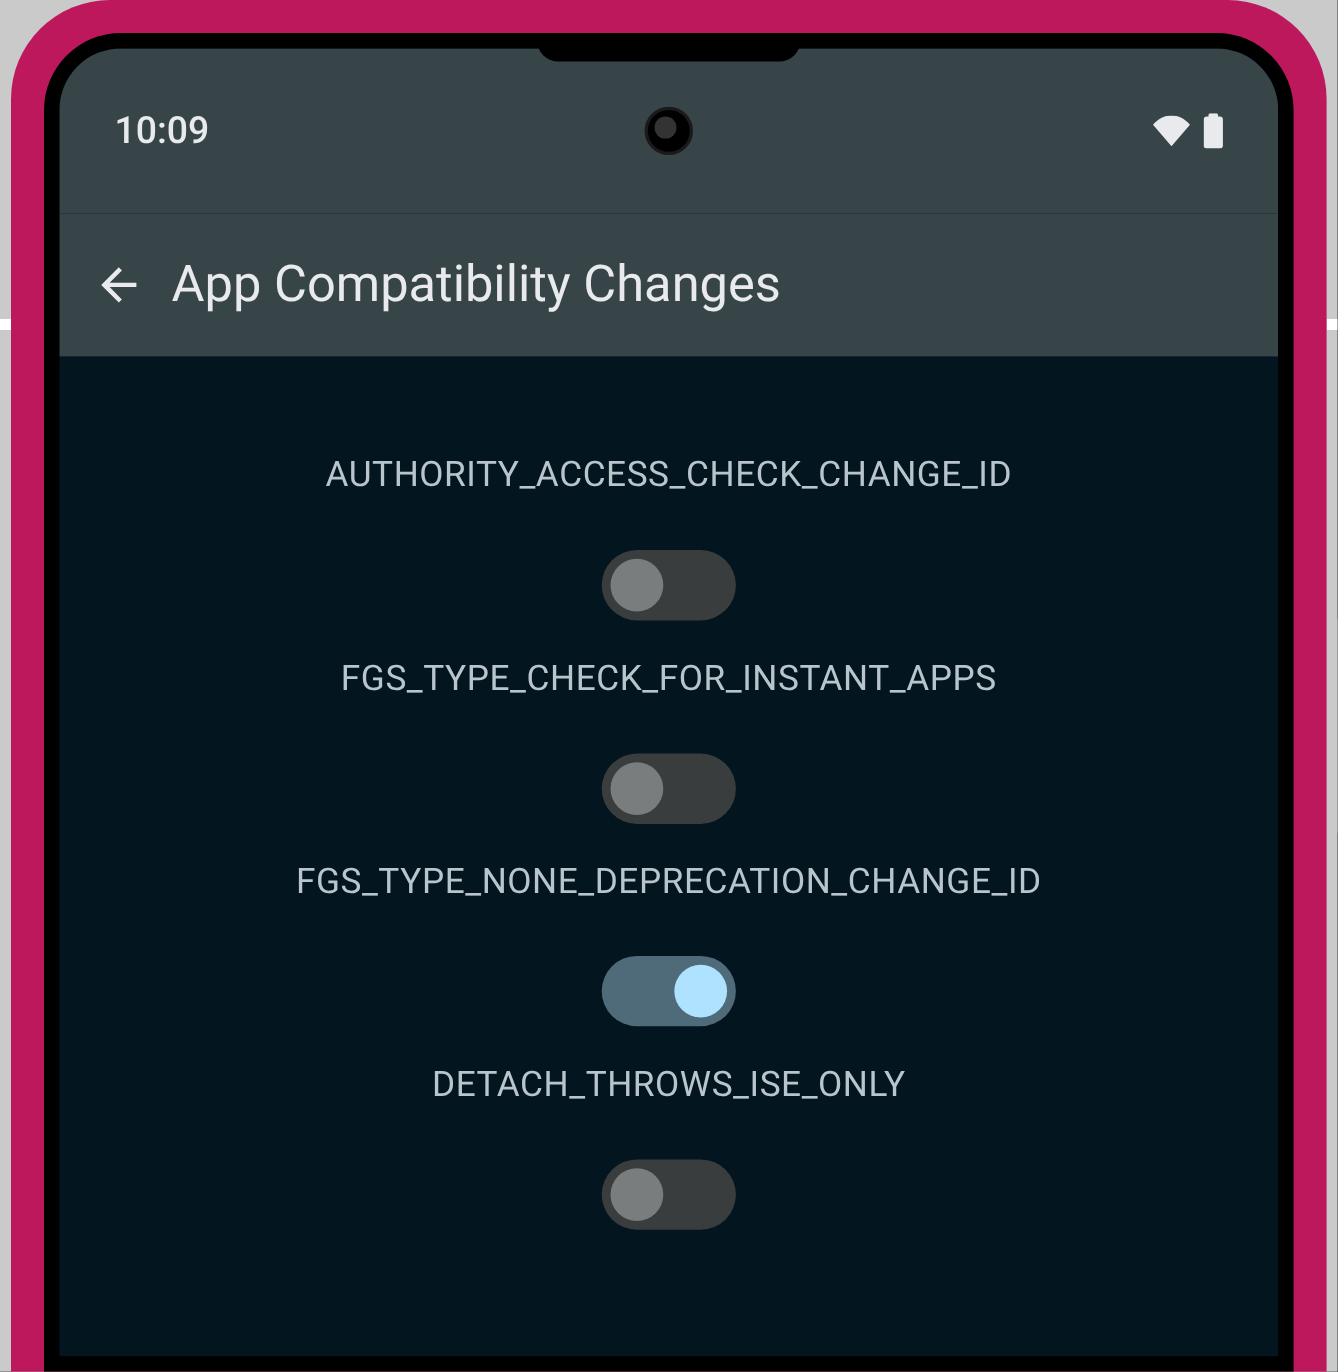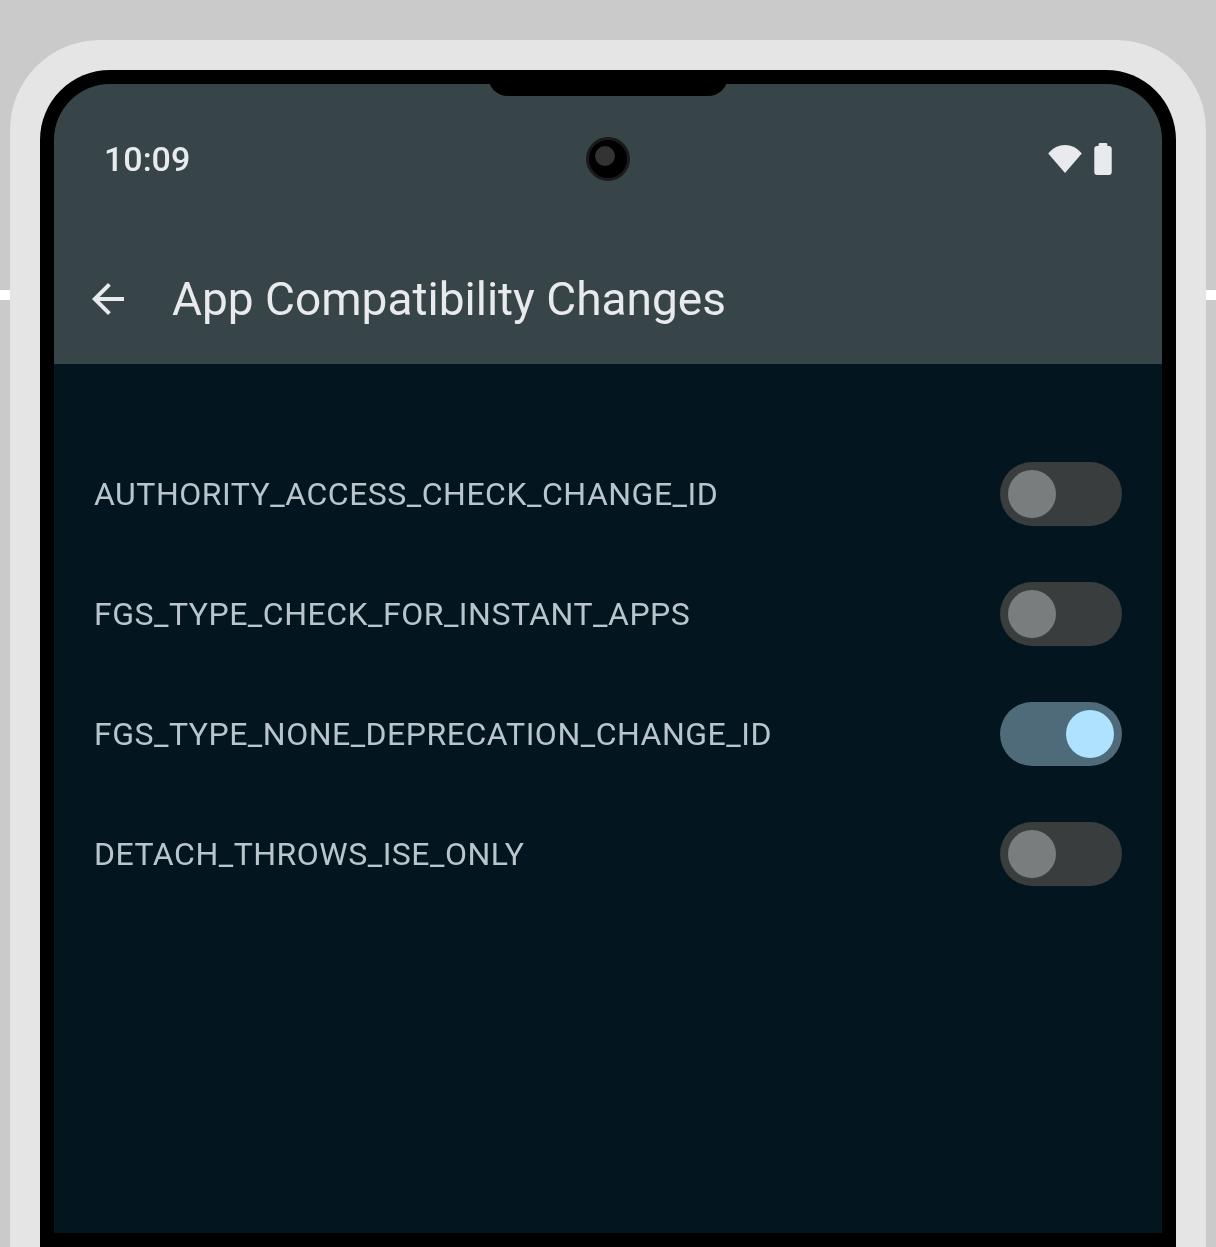--- a/index.html
+++ b/index.html
@@ -14,24 +14,23 @@
       height: 1247px;
       overflow: hidden;
       position: relative;
     }
     .device-frame-outer {
       position: absolute;
       top: 0;
       left: 10px;
       right: 10px;
       bottom: 0;
-      background: #e5e5e5;
+      background: #be185d;
       border-radius: 90px 90px 0 0;
       padding: 30px 30px 0 30px;
-      margin-top: 40px;
     }
     .device-frame-inner {
       width: 100%;
       height: 100%;
       background: #000;
       border-radius: 70px 70px 0 0;
       padding: 14px;
       position: relative;
     }
     .speaker-notch {
@@ -94,21 +93,21 @@
     }
     .wifi-icon, .battery-icon {
       fill: #e8eaed;
     }
     .app-bar {
       height: 130px;
       background: #374549;
       display: flex;
       align-items: center;
       padding: 0 30px;
-      gap: 40px;
+      gap: 24px;
     }
     .back-arrow {
       fill: #e8eaed;
       cursor: pointer;
     }
     .app-title {
       color: #e8eaed;
       font-size: 46px;
       font-weight: 400;
     }
@@ -120,21 +119,22 @@
       font-size: 34px;
       font-weight: 400;
       margin-bottom: 50px;
     }
     .toggle-row {
       display: flex;
       align-items: center;
       justify-content: space-between;
       min-height: 120px;
       padding: 15px 0;
-      gap: 16px;
+      gap: 46px;
+      flex-direction: column;
     }
     .toggle-label {
       color: #b8c5cc;
       font-size: 32px;
       font-weight: 400;
       letter-spacing: 0.5px;
       line-height: 1.4;
       word-break: break-word;
       flex: 1;
     }

